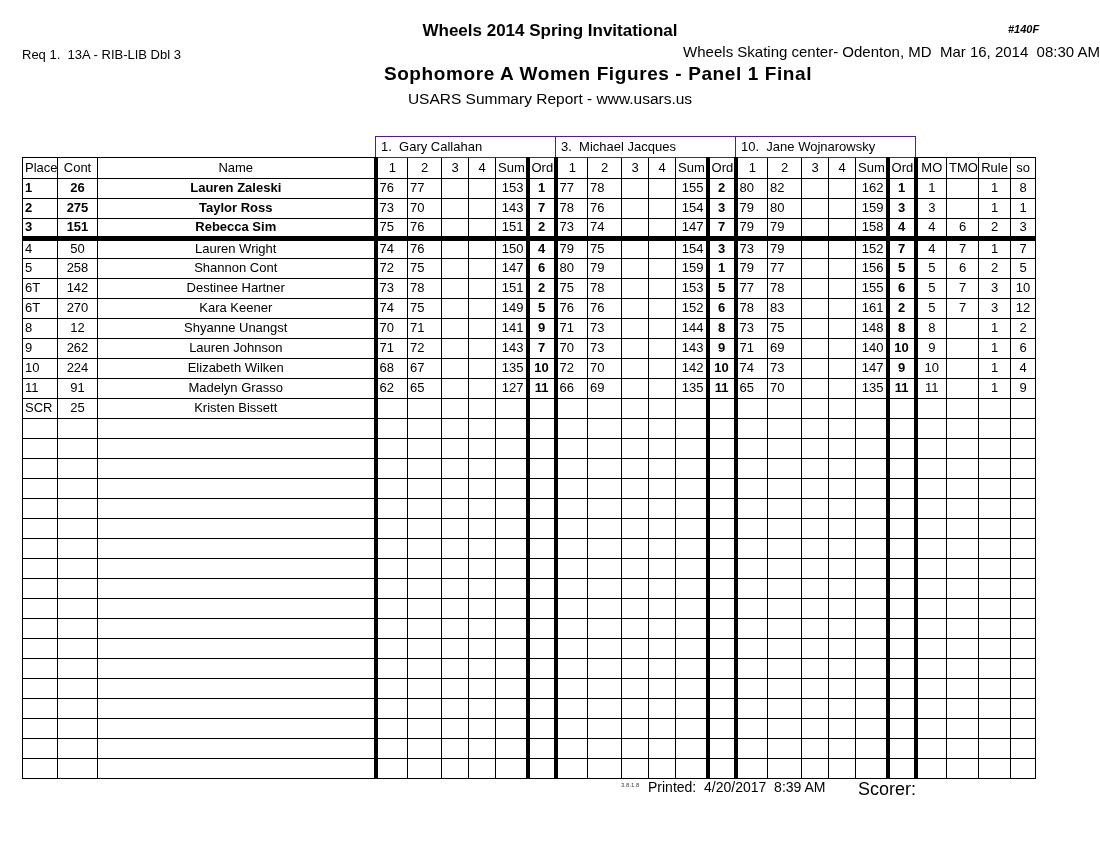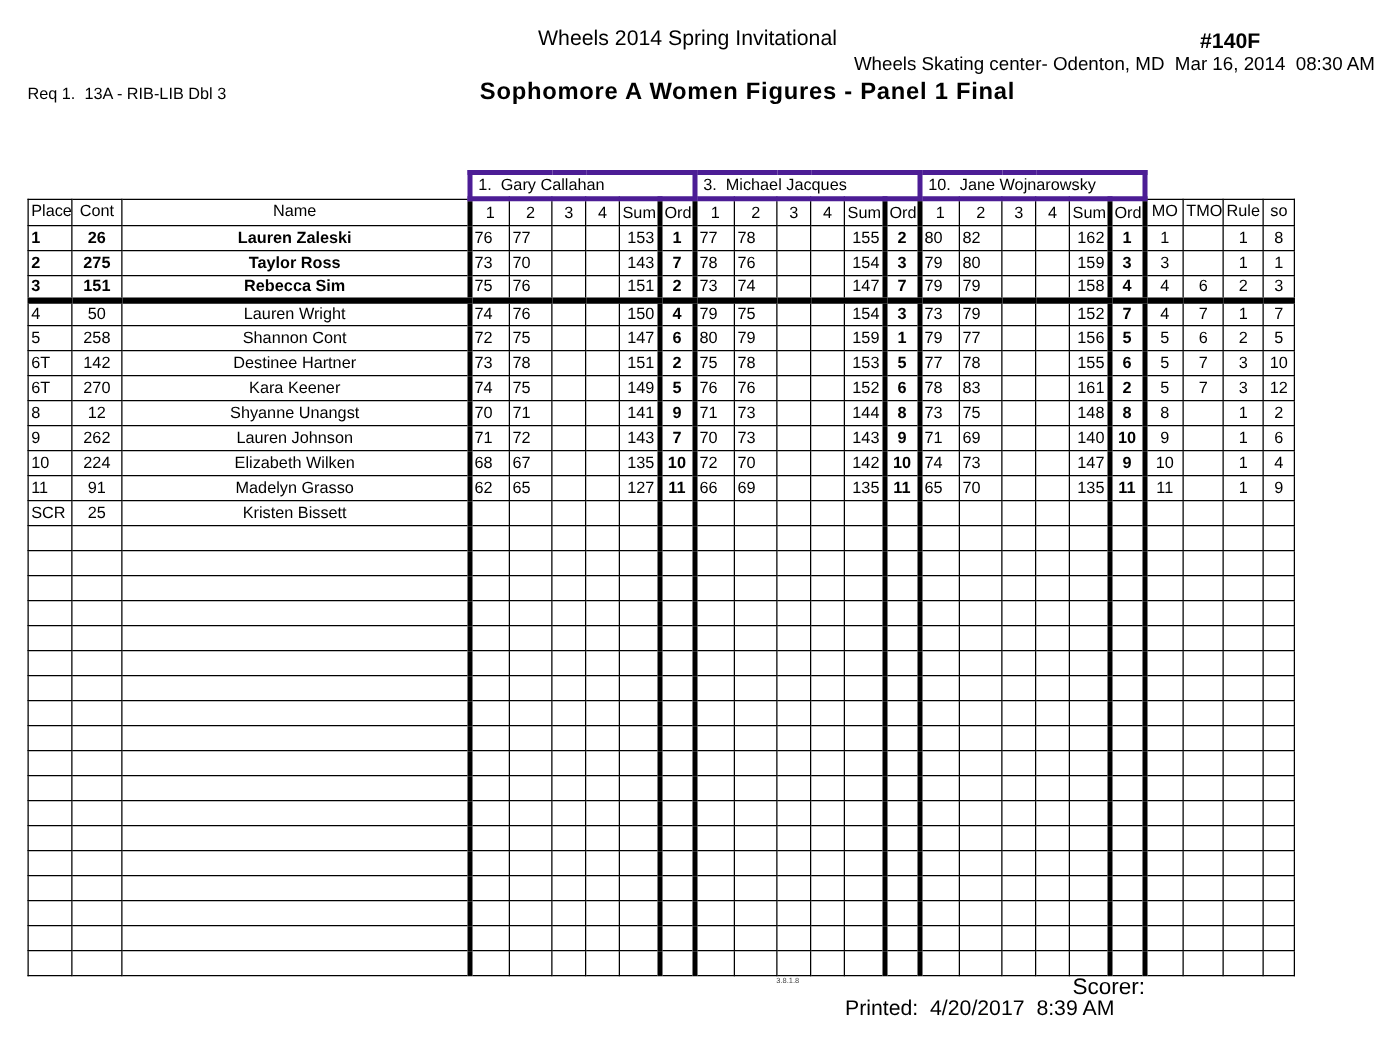--- a/index.html
+++ b/index.html
@@ -2,66 +2,67 @@
 <html><head>
 <meta charset="utf-8">
 <style>
   * { margin:0; padding:0; box-sizing:border-box; }
   html,body { background:#ffffff; }
   body { width:1100px; height:850px; overflow:hidden; }
   .page {
     position:relative; width:1100px; height:850px; background:#fff; color:#000;
     font-family:"Liberation Sans", sans-serif;
   }
-  .req-block { position:absolute; left:22px; top:32px; font-size:13px; line-height:17px; white-space:pre; }
-  .h-title  { position:absolute; left:0; width:1100px; top:21px; text-align:center; font-size:17px; font-weight:normal; white-space:pre; }
+  .req-block { position:absolute; left:22px; top:12px; font-size:13px; line-height:17px; white-space:pre; }
+  .h-title  { position:absolute; left:0; width:1100px; top:21px; text-align:center; font-size:17px; font-weight:bold; white-space:pre; }
   .h-venue  { position:absolute; left:0; width:1100px; top:43px; text-align:right; font-size:15px; white-space:pre; }
   .h-event  { position:absolute; left:0; width:1100px; top:63px; text-align:center; font-size:19px; font-weight:bold; letter-spacing:0.6px; white-space:pre;margin-left:48px; }
   .h-report { position:absolute; left:0; width:1100px; top:90px; text-align:center; font-size:15.5px; white-space:pre; }
-  .h-number { position:absolute; left:960px; top:23px; font-size:17px; font-weight:bold; }
+  .h-number { position:absolute; left:1008px; top:23px; font-size:11px; font-weight:bold;font-style:italic; }
 
   table.results {
     position:absolute; left:22px; top:136px; width:1013px;
     border-collapse:collapse; table-layout:fixed; font-size:13px;
   }
   .results td {
     border:1px solid #000; height:20px; padding:0 2px;
     line-height:1.1; overflow:hidden; white-space:nowrap;
   }
   .judge-row td { border:none; height:21px; }
-  .judge-row td.judge-box { border:4px solid #4c1d95; text-align:left; padding-left:5px; white-space:pre; }
+  .judge-row td.judge-box { border:1px solid #4c1d95; text-align:left; padding-left:5px; white-space:pre; }
   .head-row td { height:21px; }
   .c-place { text-align:left; padding-left:4px;margin-top:40px; }
   .c-cont  { text-align:center; }
   .c-name  { text-align:center; padding-left:6px; }
   .c-score { text-align:left; padding-left:5px; }
   .cen     { text-align:center; padding-left:2px; }
   .c-sum   { text-align:right; padding-right:3px; }
   .c-sumh  { text-align:left; padding-left:2px; }
   .c-ord   { text-align:center; border-left:4px solid #000 !important; border-right:4px solid #000 !important; }
   .jstart  { border-left:4px solid #000 !important; }
   .c-stat  { text-align:center; }
   .b { font-weight:bold; }
   tr.cutoff td { border-bottom:5px solid #000; }
 
   .f-version { position:absolute; left:621px; top:782px; font-size:6px; color:#444; }
-  .f-printed { position:absolute; left:676px; top:779px; font-size:17px; white-space:pre;margin-top:18px; }
+  .f-printed { position:absolute; left:648px; top:779px; font-size:14px; white-space:pre; }
   .f-scorer  { position:absolute; left:858px; top:779px; font-size:18px; }
 </style>
 </head>
 <body>
 
 <div class="page">
   <div class="req-block">
     <div>Req 1.  13A - RIB-LIB Dbl 3</div>
   </div>
 
   <div class="h-title">Wheels 2014 Spring Invitational</div>
   <div class="h-venue">Wheels Skating center- Odenton, MD  Mar 16, 2014  08:30 AM</div>
   <div class="h-event">Sophomore A Women Figures - Panel 1 Final</div>
+  <div class="h-report">USARS Summary Report - www.usars.us</div>
   <div class="h-number">#140F</div>
 
   <table class="results">
     <colgroup>
       <col style="width:35px">
         <col style="width:40px">
         <col style="width:278px">
       <col style="width:32px">
         <col style="width:34px">
         <col style="width:27px">

